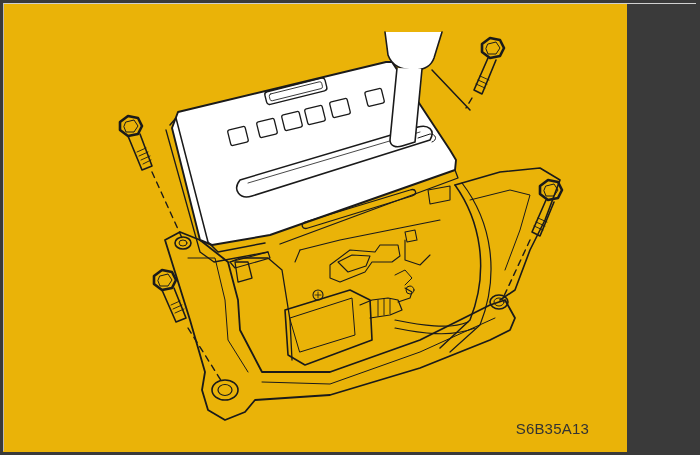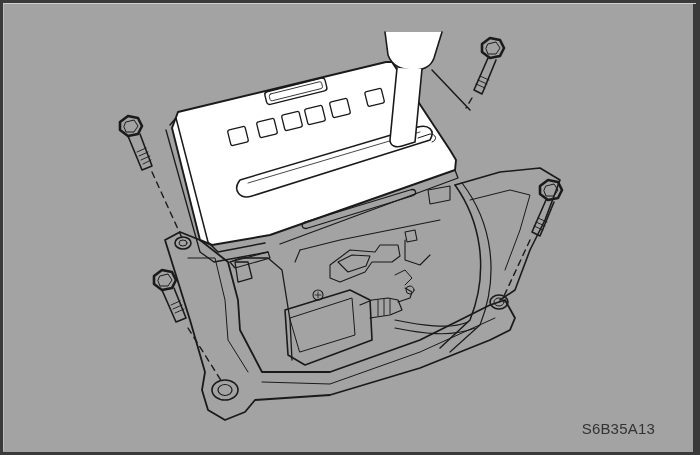--- a/index.html
+++ b/index.html
@@ -1,17 +1,17 @@
 <!DOCTYPE html>
 <html><head>
 <meta charset="utf-8">
 <style>
   html, body { margin: 0; padding: 0; }
   body { width: 700px; height: 455px; background: #3a3a3a; position: relative; overflow: hidden; }
-  .frame { position: absolute; left: 3px; top: 3px; width: 690px; height: 449px; background: #a3a3a3; }
+  .frame { position: absolute; left: 3px; top: 3px; width: 624px; height: 449px; background: #eab308; }
   .inner { position: absolute; left: 0; top: 0; width: 692px; height: 447px; border-left: 1px solid #bdbdbd; border-top: 1px solid #d0d0d0; }
   svg.drawing { position: absolute; left: 0; top: 0; }
   .code { position: absolute; right: 38px; bottom: 15px; font-family: "Liberation Sans", sans-serif; font-size: 15px; color: #333; letter-spacing: 0.2px; }
 </style>
 </head>
 <body>
 
 <div class="frame">
   <div class="inner"></div>
 

